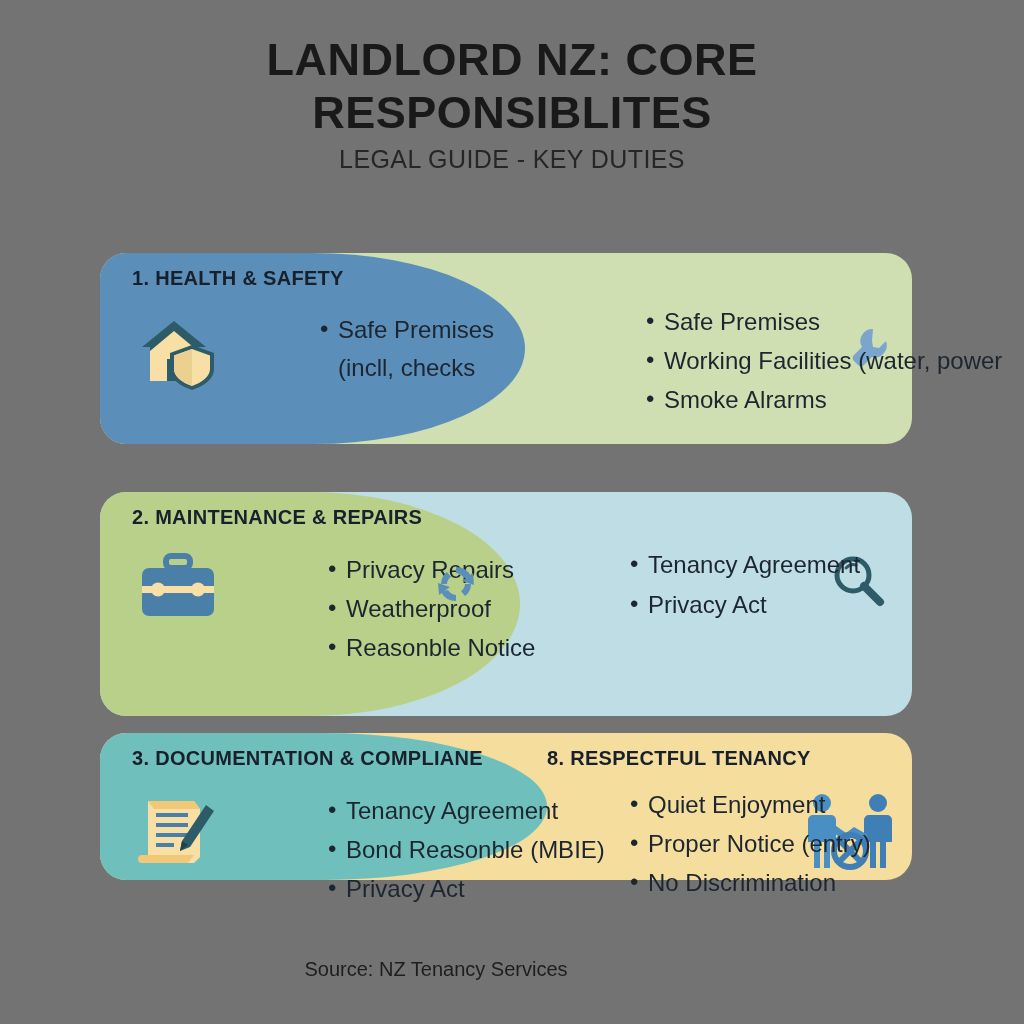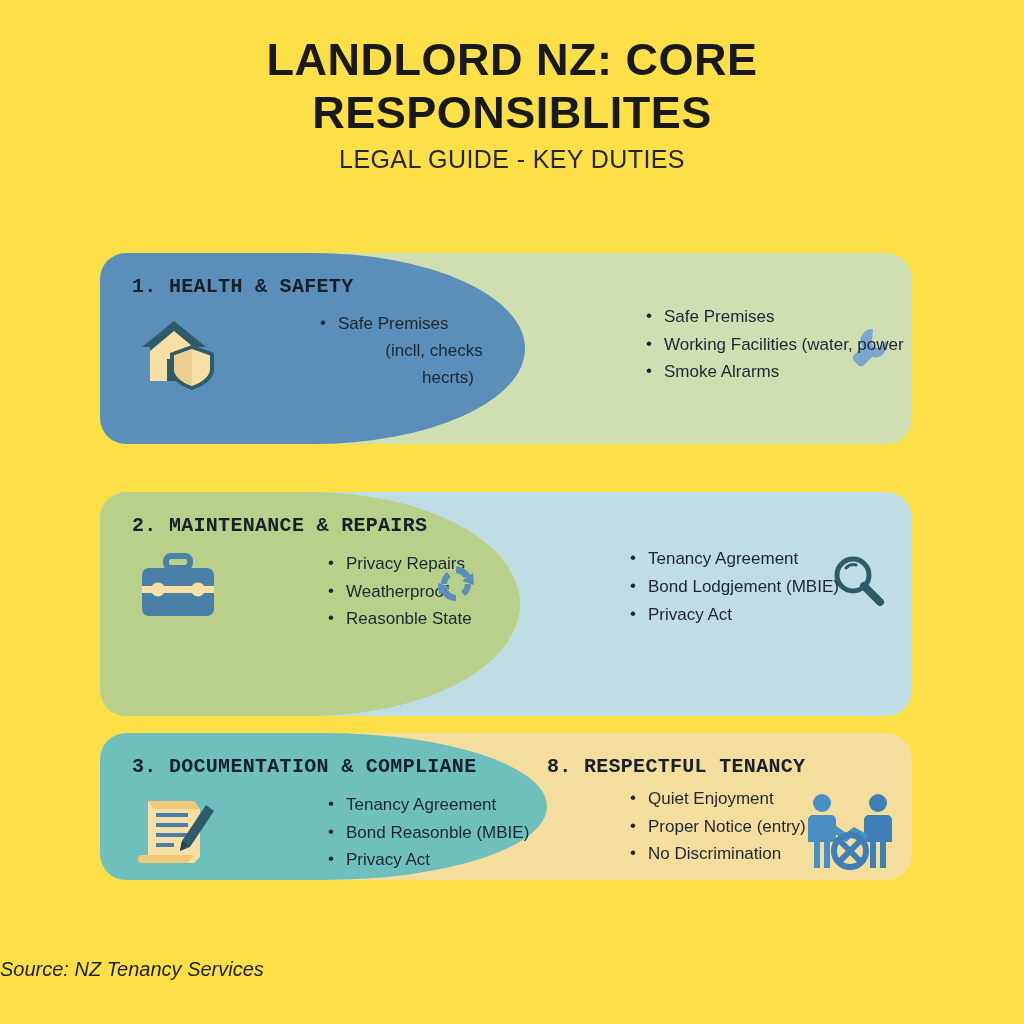--- a/index.html
+++ b/index.html
@@ -12,21 +12,21 @@
     background: #fdfdfc;
     font-family: "Liberation Sans", sans-serif;
     overflow: hidden;
     position: relative;
   }
 
   .canvas {
     position: relative;
     width: 1024px;
     height: 1024px;
-    background: #fde047;
+    background: #737373;
   }
 
   
   .header {
     position: absolute;
     top: 34px;
     left: 0;
     width: 1024px;
     text-align: center;
   }
@@ -67,40 +67,39 @@
     left: 0;
     height: 100%;
     border-radius: 26px 50% 50% 26px / 26px 50% 50% 26px;
   }
   .band-1 .panel-left { width: 425px; }
   .band-2 .panel-left { width: 420px; }
   .band-3 .panel-left { width: 447px; }
 
   .heading {
     position: absolute;
-    top: 22px;
+    top: 14px;
     left: 32px;
     font-size: 20px;
     font-weight: bold;
     letter-spacing: 0.3px;
     color: #17202b;
     white-space: nowrap;
-    font-family: Liberation Mono, monospace;
   }
   .heading.right-head {
     left: 447px;
   }
 
   .bullets {
     position: absolute;
     list-style: none;
     margin: 0;
     padding: 0;
     color: #1d2630;
-    font-size: 17px;
+    font-size: 24px;
   }
   .bullets li {
     position: relative;
     padding-left: 18px;
     white-space: nowrap;
   }
   .bullets li::before {
     content: "\2022";
     position: absolute;
     left: 0;
@@ -111,21 +110,20 @@
   .b1-left-bullets {
     left: 220px;
     top: 58px;
     line-height: 1.58;
     width: 210px;
   }
   .b1-left-bullets li { white-space: normal; }
   .b1-left-bullets li span.cont {
     display: block;
     padding-left: 0;
-    text-align: center;
   }
   .b1-right-bullets {
     left: 546px;
     top: 50px;
     line-height: 1.62;
   }
 
   
   .b2-left-bullets {
     left: 228px;
@@ -152,24 +150,23 @@
 
   .icon-slot {
     position: absolute;
   }
 
   .footer {
     position: absolute;
     top: 958px;
     left: 0;
     width: 872px;
-    text-align: left;
+    text-align: center;
     font-size: 20px;
     color: #1e1e1e;
-    font-style: italic;
   }
 </style>
 </head>
 <body>
 
 <div class="canvas">
 
   <div class="header">
     <div class="title">LANDLORD NZ: CORE RESPONSIBLITES</div>
     <div class="subtitle">LEGAL GUIDE - KEY DUTIES</div>
@@ -189,21 +186,20 @@
         <path d="M58 34 L80 42 L80 58 C80 68 70 75 58 79 C46 75 36 68 36 58 L36 42 Z" fill="#2e5b68"></path>
         <path d="M58 38 L76 44.5 L76 58 C76 65.5 68 71.5 58 75 C48 71.5 40 65.5 40 58 L40 44.5 Z" fill="#f8dfa5"></path>
         <path d="M58 38 L58 75 C48 71.5 40 65.5 40 58 L40 44.5 Z" fill="#ecd08f"></path>
       </svg>
     </div>
 
     <ul class="bullets b1-left-bullets">
       <li>
         <span>Safe Premises</span>
         <span class="cont">(incll, checks</span>
-        <span class="cont" style="padding-left:28px;">hecrts)</span>
       </li>
     </ul>
 
     <div class="icon-slot" style="left:746px; top:72px; width:44px; height:44px;">
       <svg width="44" height="44" viewBox="0 0 44 44">
         <path d="M27 4 a12 12 0 0 0 -11 18 L8 30 a4 4 0 0 0 0 6 l4 4 a4 4 0 0 0 6 0 l8 -8 a12 12 0 0 0 14 -16 l-7 7 -6 -1 -1 -6 Z" fill="#7ba5cd"></path>
       </svg>
     </div>
 
     <ul class="bullets b1-right-bullets">
@@ -225,21 +221,21 @@
         <rect x="6" y="18" width="72" height="48" rx="7" fill="#4a7fa8"></rect>
         <rect x="6" y="36" width="72" height="7" fill="#f8dfa5"></rect>
         <circle cx="22" cy="39.5" r="7" fill="#f8dfa5"></circle>
         <circle cx="62" cy="39.5" r="7" fill="#f8dfa5"></circle>
       </svg>
     </div>
 
     <ul class="bullets b2-left-bullets">
       <li>Privacy Repairs</li>
       <li>Weatherproof</li>
-      <li>Reasonble State</li>
+      <li>Reasonble Notice</li>
     </ul>
 
     <div class="icon-slot" style="left:332px; top:68px; width:48px; height:48px;">
       <svg width="48" height="48" viewBox="0 0 48 48">
         <path d="M24 7 a17 17 0 0 1 15 9 l-7 2 a11 11 0 0 0 -8 -5 Z" fill="#5b8fb9"></path>
         <path d="M41 13 l1 12 -12 -4 Z" fill="#5b8fb9"></path>
         <path d="M24 41 a17 17 0 0 1 -15 -9 l7 -2 a11 11 0 0 0 8 5 Z" fill="#5b8fb9"></path>
         <path d="M7 35 l-1 -12 12 4 Z" fill="#5b8fb9"></path>
         <path d="M9 24 a15 15 0 0 1 6 -12 l4 5 a9 9 0 0 0 -4 7 Z" fill="#5b8fb9"></path>
         <path d="M39 24 a15 15 0 0 1 -6 12 l-4 -5 a9 9 0 0 0 4 -7 Z" fill="#5b8fb9"></path>
@@ -249,21 +245,20 @@
     <div class="icon-slot" style="left:730px; top:60px; width:58px; height:58px;">
       <svg width="58" height="58" viewBox="0 0 58 58">
         <circle cx="23" cy="23" r="16" fill="none" stroke="#2e5b68" stroke-width="5"></circle>
         <line x1="34" y1="34" x2="50" y2="50" stroke="#2e5b68" stroke-width="8" stroke-linecap="round"></line>
         <path d="M16 16 a10 10 0 0 1 10 -3" fill="none" stroke="#2e5b68" stroke-width="3" stroke-linecap="round"></path>
       </svg>
     </div>
 
     <ul class="bullets b2-right-bullets">
       <li>Tenancy Agreement</li>
-      <li>Bond Lodgjement (MBIE)</li>
       <li>Privacy Act</li>
     </ul>
   </div>
 
   <div class="band band-3">
     <div class="panel-right" style="background:#f5dd9d;"></div>
     <div class="panel-left" style="background:#6fc0bd;"></div>
 
     <div class="heading">3. DOCUMENTATION &amp; COMPLIANE</div>
     <div class="heading right-head">8. RESPECTFUL TENANCY</div>

